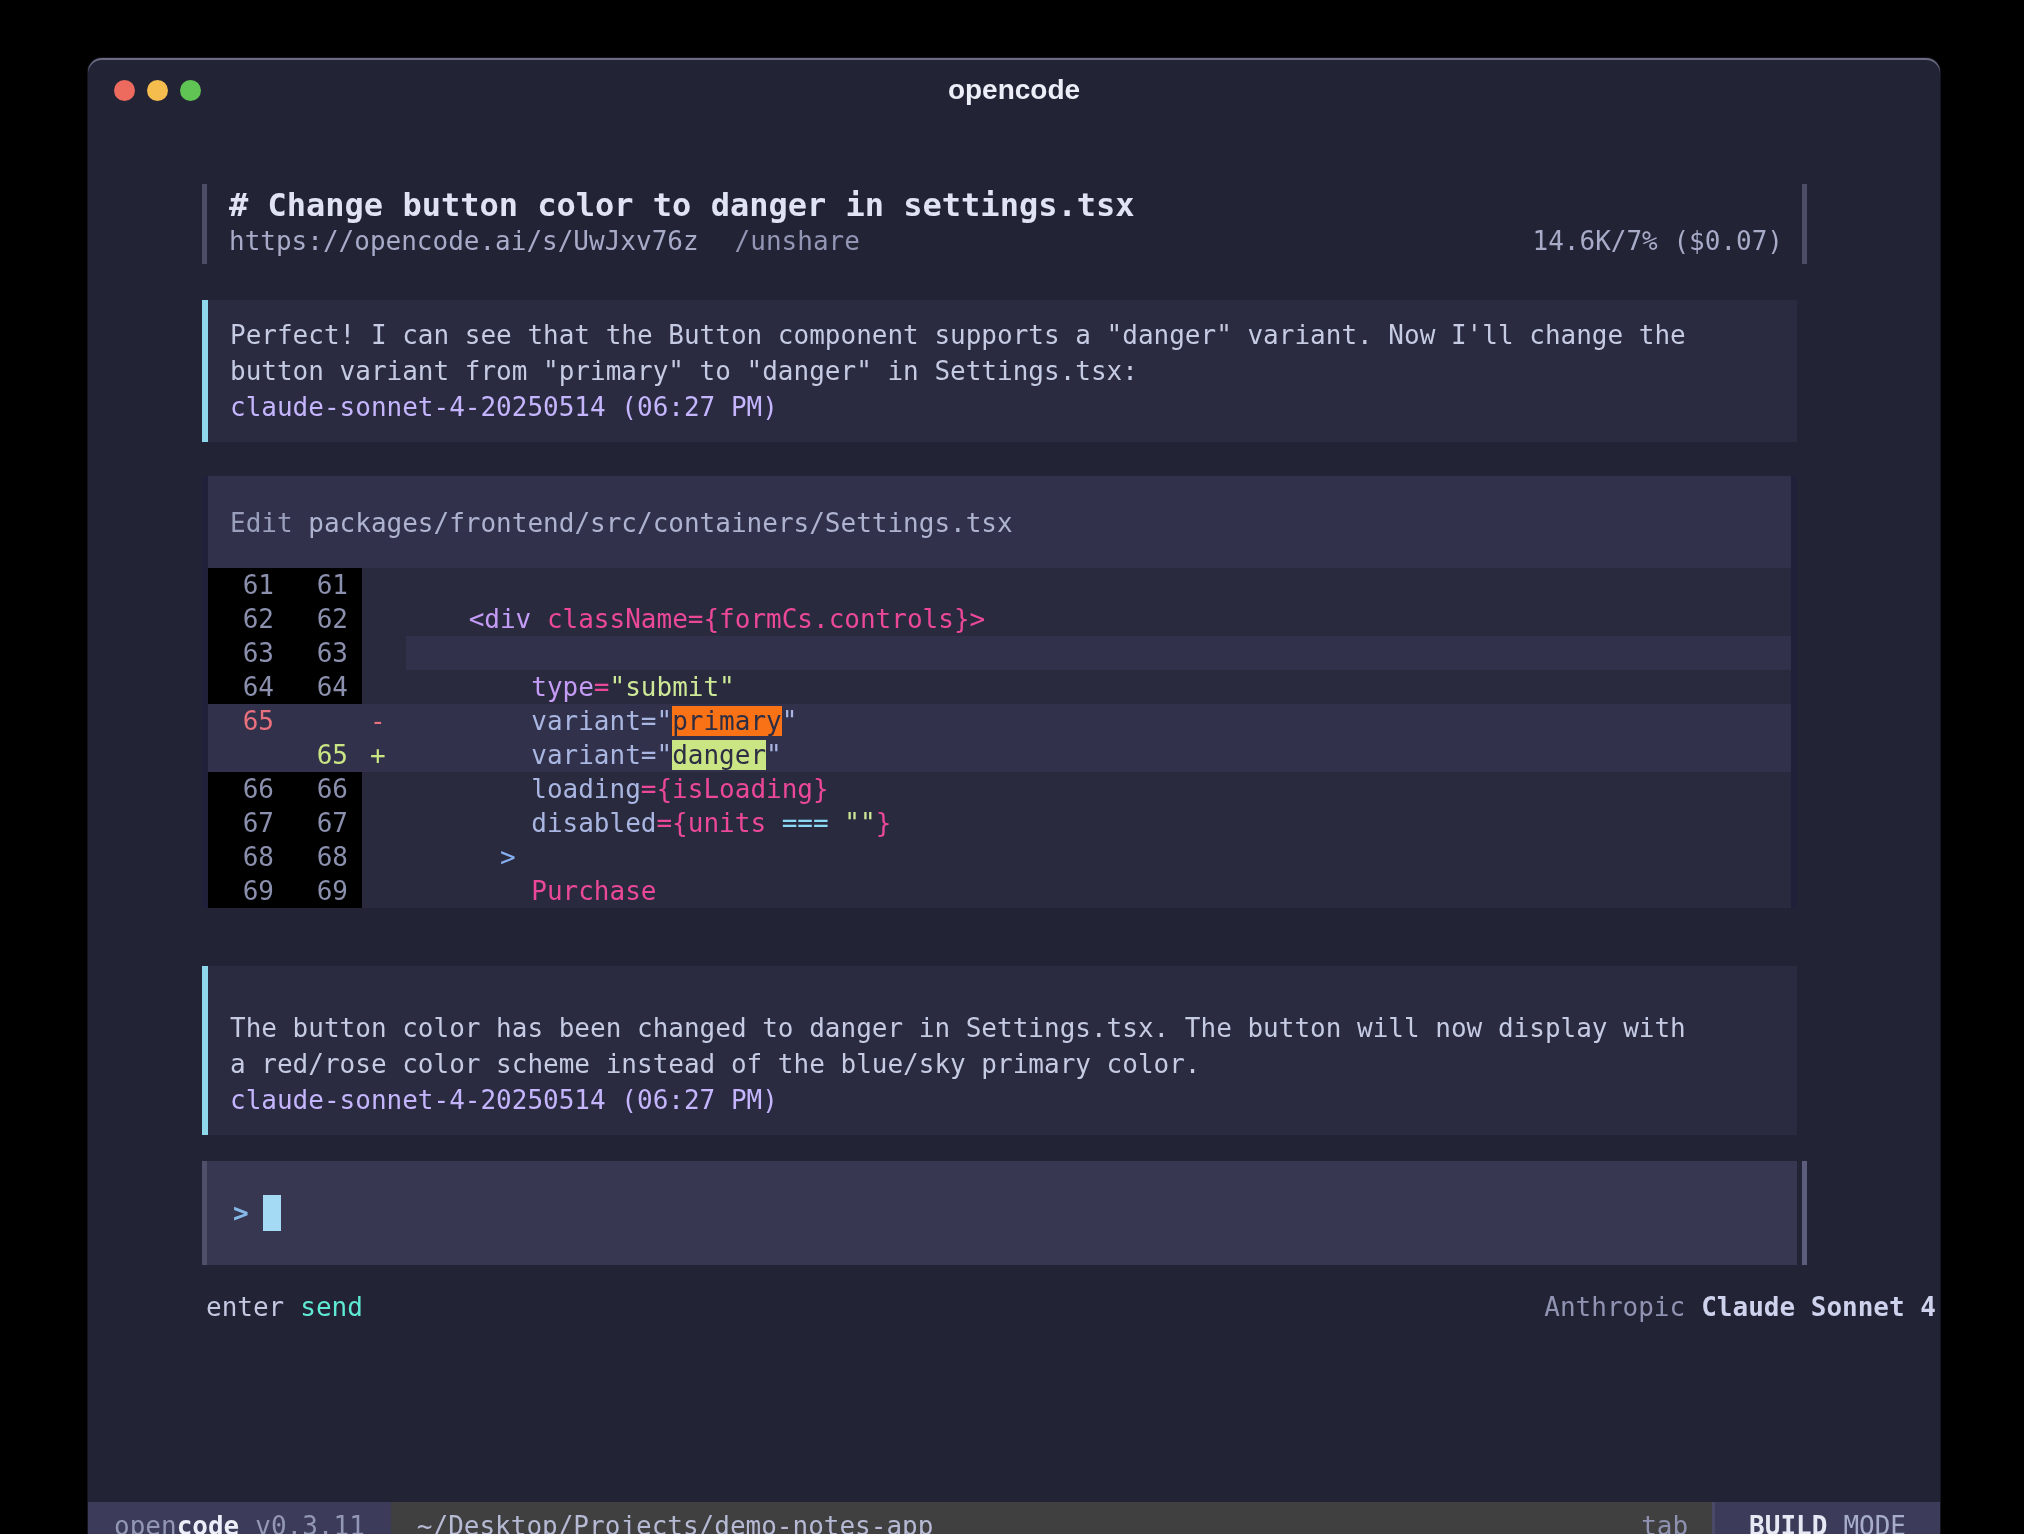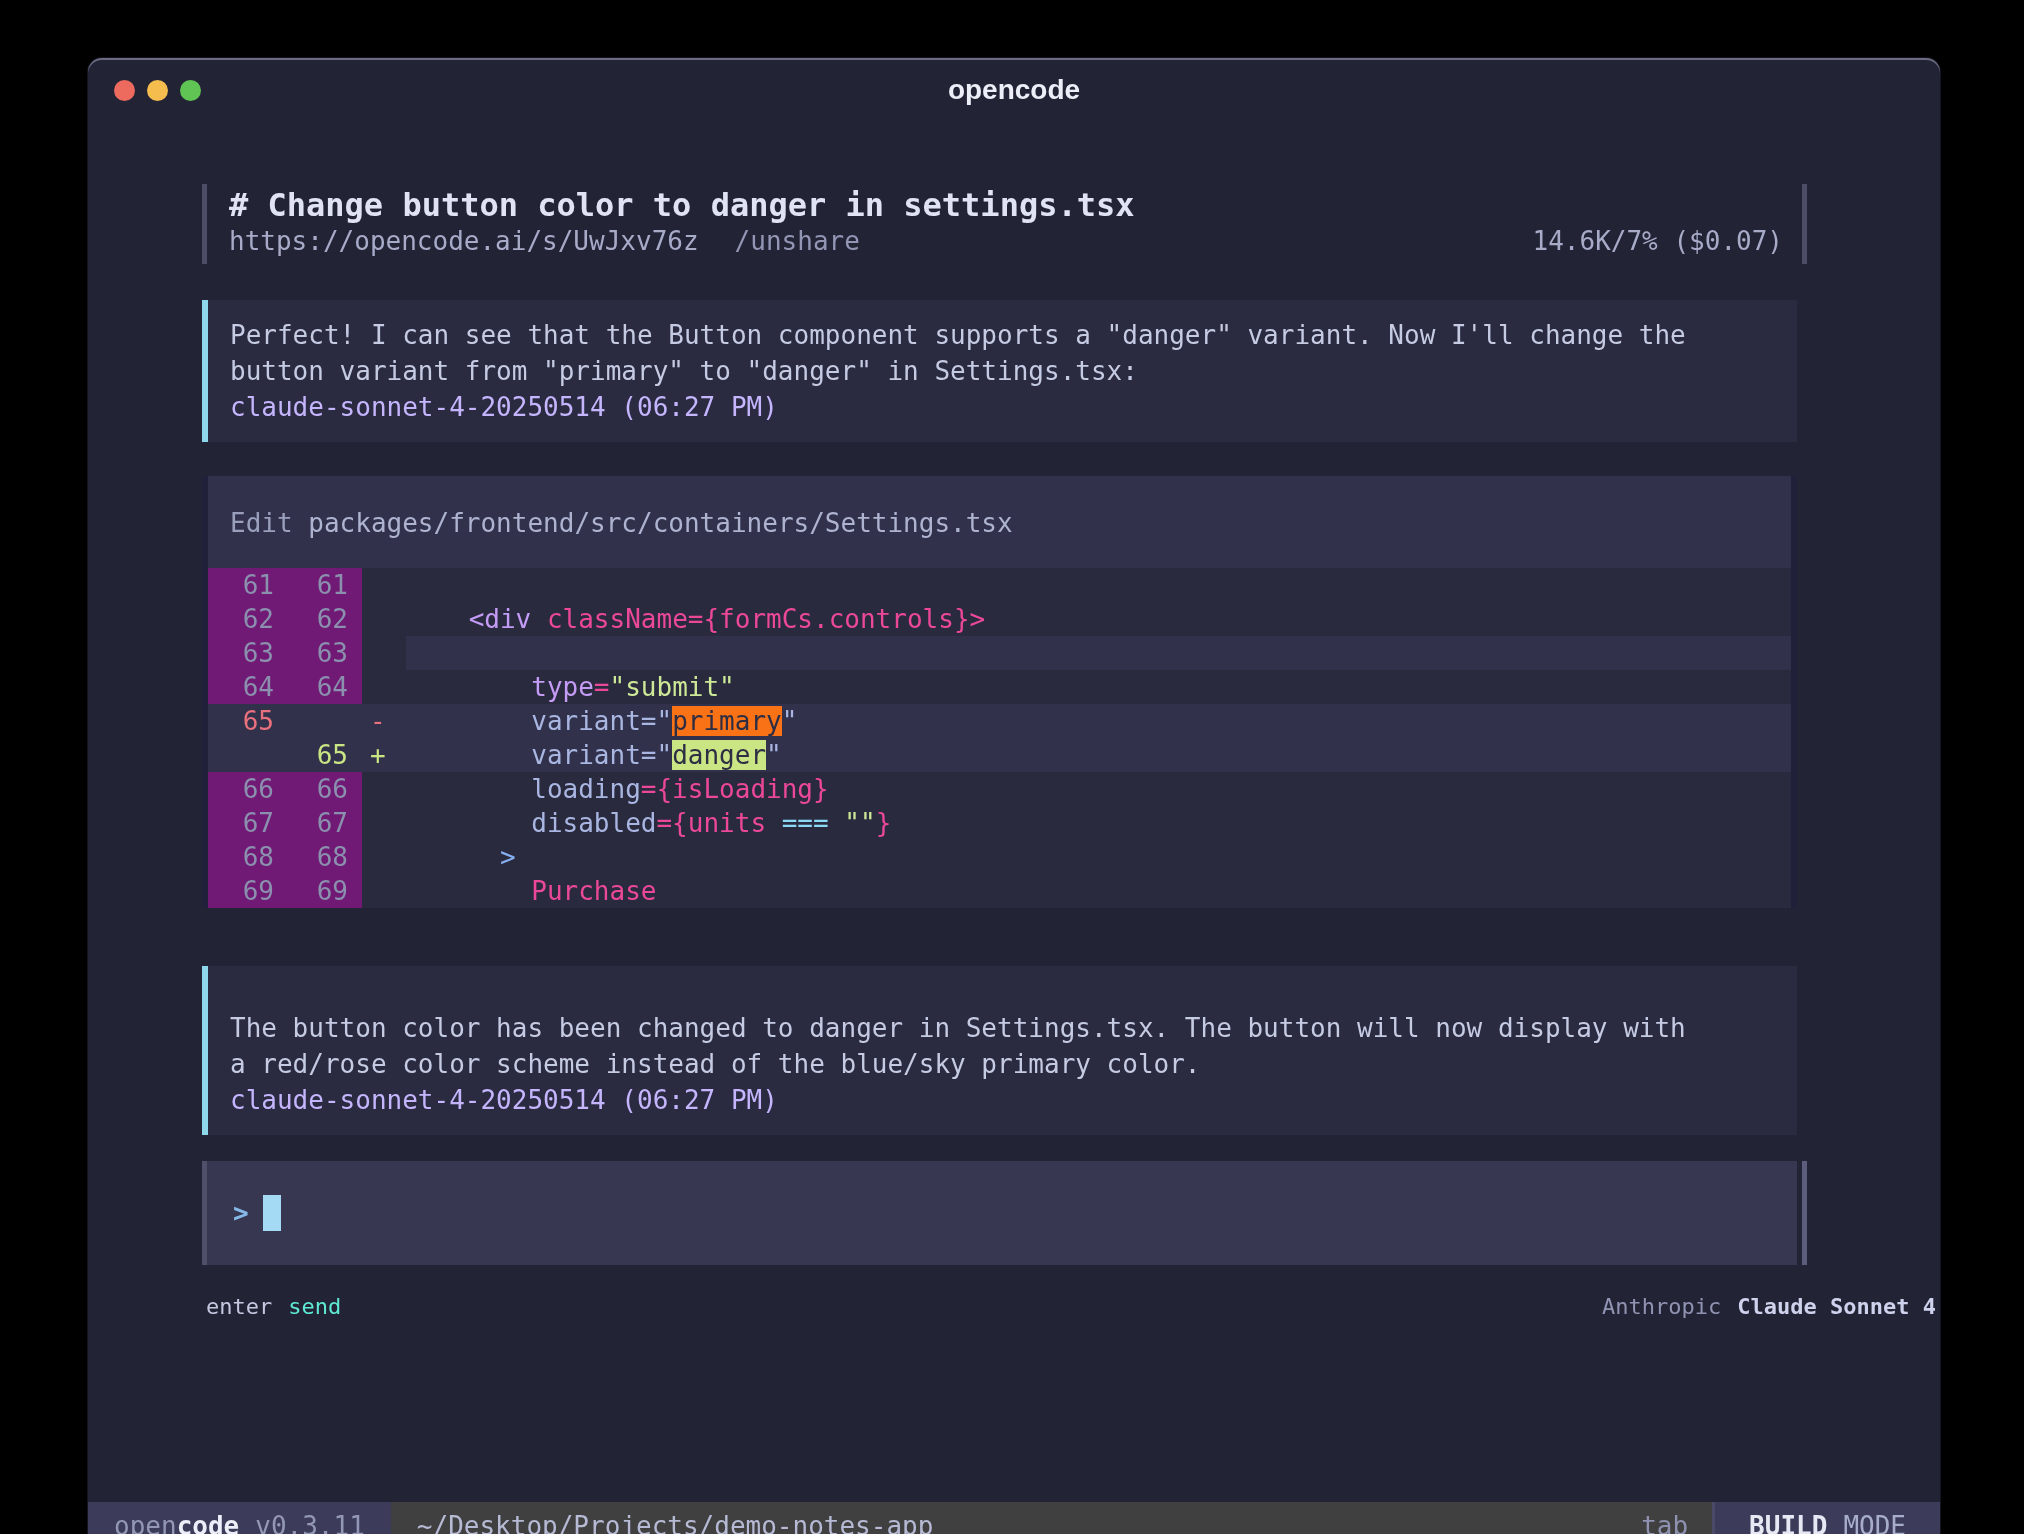--- a/index.html
+++ b/index.html
@@ -44,37 +44,37 @@
   
   .diff-card { margin-top:34px; background:#31314b; border-left:6px solid #20203a; border-right:6px solid #20203a; }
   .diff-head { padding:30px 0 28px 22px; font-size:26px; line-height:34px; }
   .diff-head .tool { color:#9a9fbc; } .diff-head .file { color:#aeb3d0; }
   .diff-rows { font-size:26px; line-height:34px; }
   .drow { display:flex; height:34px; white-space:pre; }
   .gut-old { width:80px; } .gut-new { width:74px; }
   .gut-old,.gut-new { flex:0 0 auto; text-align:right; padding-right:14px; color:#8b90ae; }
   .mark { width:44px; flex:0 0 auto; padding-left:8px; color:#c6cbe8; }
   .codecell { flex:1 1 auto; overflow:hidden; }
-  .drow.ctx .gut-old, .drow.ctx .gut-new { background:#701a75; }
+  .drow.ctx .gut-old, .drow.ctx .gut-new { background:#000000; }
   .drow.ctx .mark, .drow.ctx .codecell { background:#2a2a3f; }
   .drow.del .gut-old, .drow.del .mark { color:#e9707d; }
   .drow.add .gut-new, .drow.add .mark { color:#c9e584; }
   .c-fg{color:#ec4899;} .c-tag{color:#c49bf5;} .c-attr{color:#a9b6e2;}
   .c-str{color:#cde896;} .c-op{color:#8cd9f5;} .c-blue{color:#86aff2;}
   .c-delhl{background:#f97316;color:#2d2d44;} .c-addhl{background:#c9e584;color:#2d2d44;}
 
   
   .input-wrap { margin-top:26px; position:relative; }
   .input-wrap::after { content:""; position:absolute; right:-10px; top:0; bottom:0; width:5px; background:#5c5c7c; }
   .input-box { background:#373752; border-left:5px solid #50506a; height:104px;
                display:flex; align-items:center; padding-left:26px; }
   .prompt { color:#86b9e8; font-size:26px; font-weight:700; }
   .cursor { display:inline-block; width:18px; height:36px; background:#a5daf5; margin-left:14px; }
 
-  .hint-row { margin-top:24px; display:flex; align-items:baseline; font-size:22px; line-height:36px; padding:0 4px; }
+  .hint-row { margin-top:24px; display:flex; align-items:baseline; font-size:26px; line-height:36px; padding:0 4px; }
   .hint-key { color:#c4c8e0; } .hint-action { color:#5eead4; margin-left:16px; }
   .provider { margin-left:auto; color:#9094b2; } .model { color:#ced2ec; margin-left:16px; font-weight:700; }
 
   
   .statusbar { margin-top:auto; flex:0 0 48px; background:#404040; border-radius:0 0 14px 14px;
                display:flex; align-items:center; font-size:26px; overflow:hidden; }
   .sb-left { background:#3c3c5a; height:100%; display:flex; align-items:center; padding:0 26px; }
   .sb-app-normal { color:#9397b5; } .sb-app-bold { color:#eceef8; font-weight:700; }
   .sb-version { color:#9397b5; margin-left:16px; }
   .sb-cwd { margin-left:26px; color:#b6bad4; }

